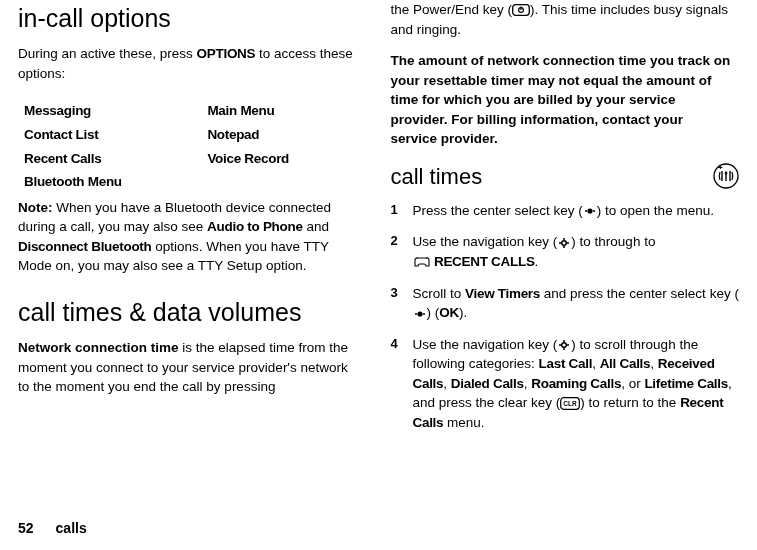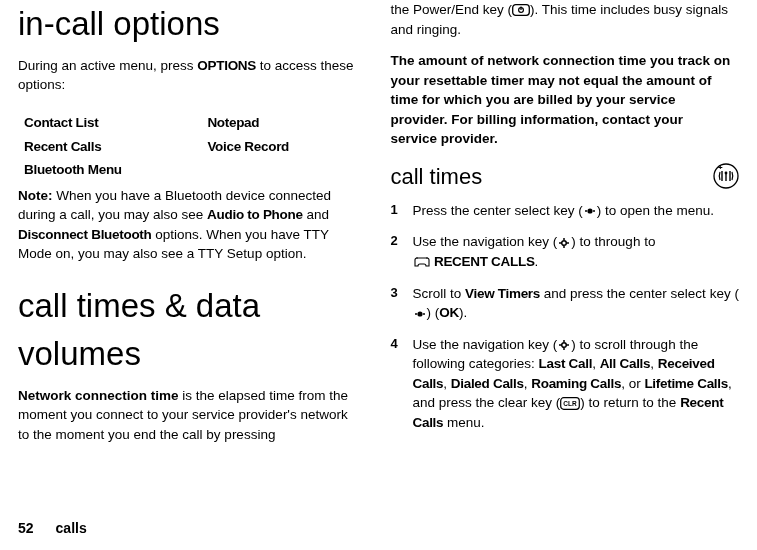--- a/index.html
+++ b/index.html
@@ -21,21 +21,21 @@
       display: flex;
       flex: 1;
       gap: 24px;
     }
     .col {
       flex: 1;
       display: flex;
       flex-direction: column;
     }
     h1 {
-      font-size: 33px;
+      font-size: 25px;
       font-weight: 300;
       margin: 0 0 8px 0;
     }
     h2 {
       font-size: 22px;
       font-weight: 300;
       margin: 10px 0 6px 0;
     }
     p { margin: 0 8px 12px 0; }
     .cond { font-family: "Arial Narrow", Arial, sans-serif; font-weight: 700; letter-spacing: -0.3px; }
@@ -77,25 +77,29 @@
   </style>
 </head>
 <body>
 
 <div class="columns">
 
   <div class="col">
     <h1>in-call options</h1>
 
     <p>
-      <span>During an active menu, press </span><span class="cond">OPTIONS</span><span> to access these options:</span>
+      <span>During an active these, press </span><span class="cond">OPTIONS</span><span> to access these options:</span>
     </p>
 
     <table class="options">
       <tbody>
+          <tr>
+        <td class="cond">Messaging</td>
+        <td class="cond">Main Menu</td>
+      </tr>
       <tr>
         <td class="cond">Contact List</td>
         <td class="cond">Notepad</td>
       </tr>
       <tr>
         <td class="cond">Recent Calls</td>
         <td class="cond">Voice Record</td>
       </tr>
       <tr>
         <td class="cond">Bluetooth Menu</td>

